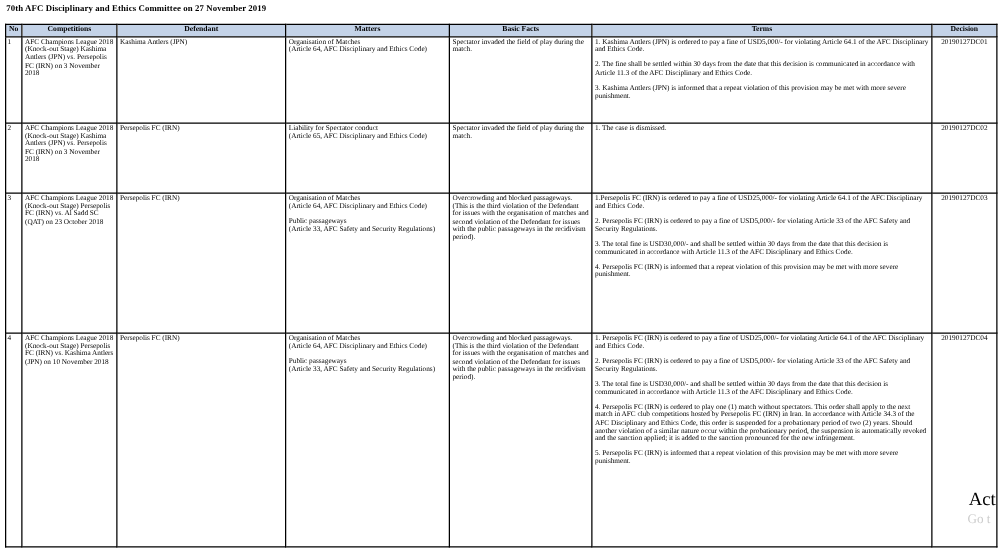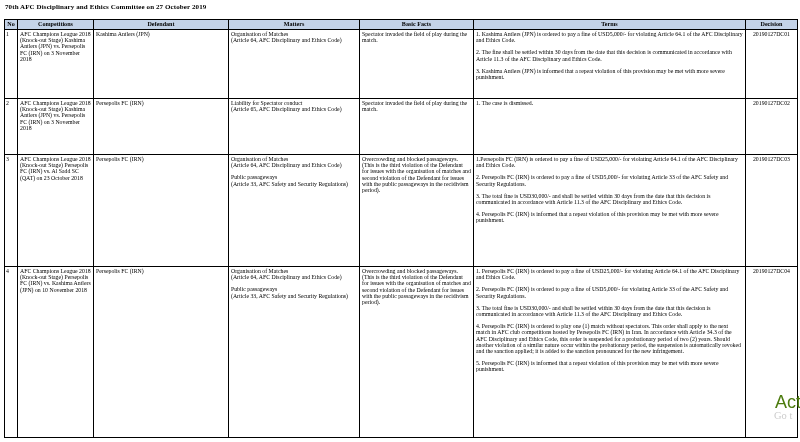--- a/index.html
+++ b/index.html
@@ -32,31 +32,31 @@
   tr.r4 { height:171px; }
   td.c-no { padding-left:1px; padding-right:0; }
   td.c-decision { text-align:center; padding-left:1px; padding-right:1px; }
   .para { margin:0 0 6px 0; }
   .para:last-child { margin-bottom:0; }
   .mline { margin:0; }
   .mblock { margin:0 0 6px 0; }
   .mblock:last-child { margin-bottom:0; }
   .watermark-line1 {
     position:absolute; left:775px; top:392px; white-space:nowrap;
-    font-family:Liberation Sans, sans-serif; font-size:18px; color:#4d7c0f;
+    font-family:Liberation Serif, serif; font-size:15px; color:#000000;
   }
   .watermark-line2 {
     position:absolute; left:774px; top:410px; white-space:nowrap;
     font-family:Liberation Serif, serif; font-size:10.5px; color:#cccccc;
   }
 </style>
 </head>
 <body>
 
-<div class="doc-title">70th AFC Disciplinary and Ethics Committee on 27 October 2019</div>
+<div class="doc-title">70th AFC Disciplinary and Ethics Committee on 27 November 2019</div>
 
 <table class="decisions">
   <colgroup>
     <col style="width:13px">
       <col style="width:76px">
       <col style="width:135px">
     <col style="width:131px">
       <col style="width:114px">
       <col style="width:272px">
     <col style="width:52px">

